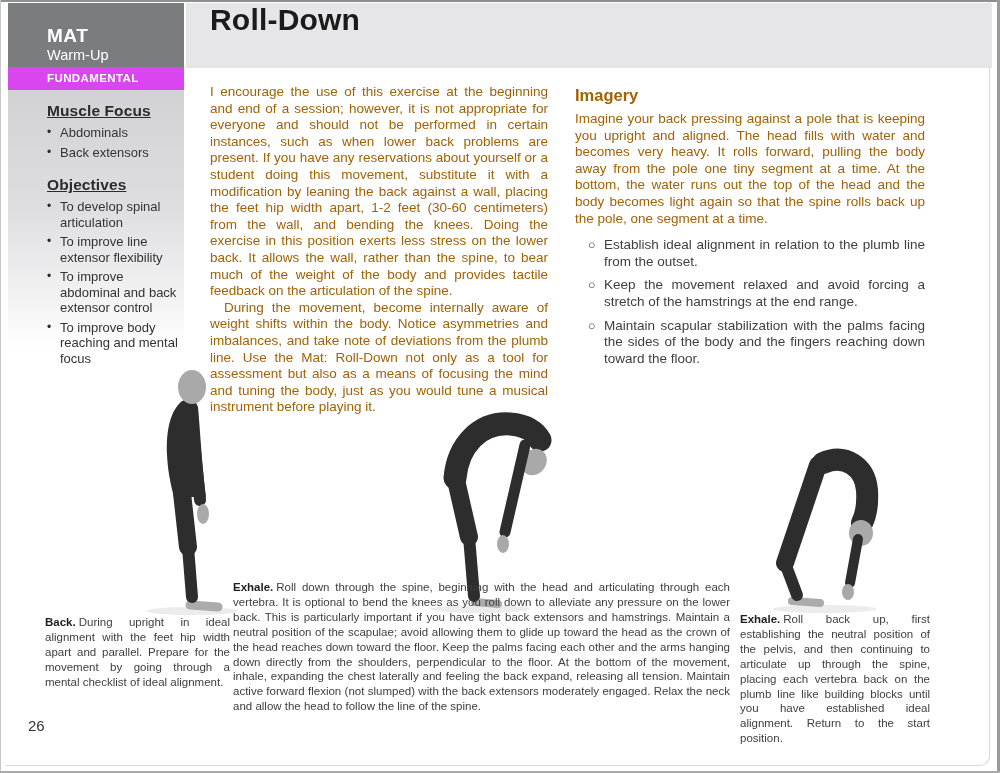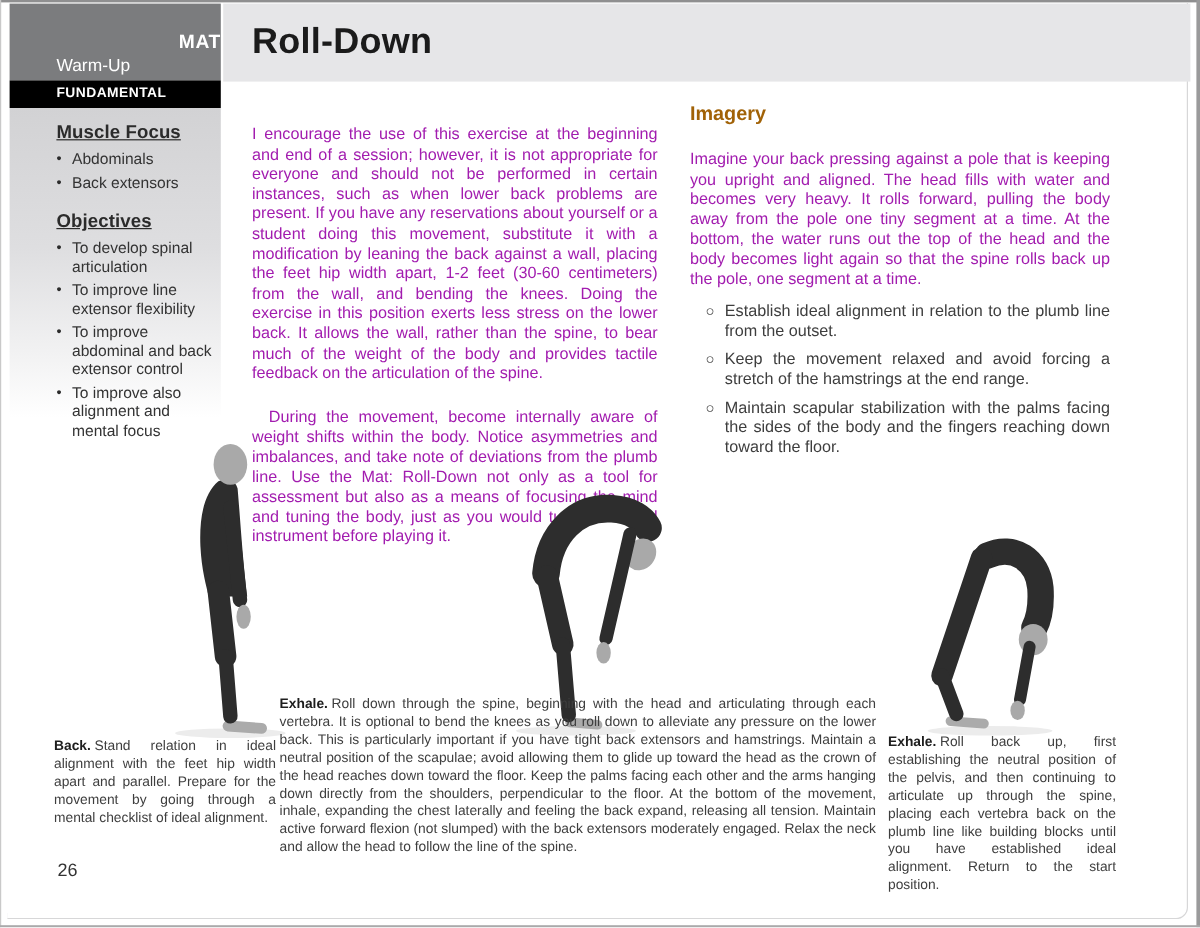--- a/index.html
+++ b/index.html
@@ -19,49 +19,49 @@
     border-right:1px solid #d7d7d8; border-bottom:1px solid #d7d7d8;
     border-bottom-right-radius:10px; pointer-events:none;
   }
 
   
   .sidebar-box {
     position:absolute; left:8px; top:3px; width:176px; height:64px;
     background:#7b7c7e; display:flex; flex-direction:column; justify-content:flex-end;
     padding:0 0 3px 39px; color:#fff;
   }
-  .sidebar-box .cat   { font-size:16px; font-weight:bold; letter-spacing:.5px; line-height:22px;text-align:right; }
+  .sidebar-box .cat   { font-size:19px; font-weight:bold; letter-spacing:.5px; line-height:22px; }
   .sidebar-box .sub   { font-size:14.5px; line-height:17px; }
   .level-bar {
     position:absolute; left:8px; top:67px; width:176px; height:23px;
-    background:#000000; color:#fff; font-size:11.5px; font-weight:bold;
+    background:#d946ef; color:#fff; font-size:11.5px; font-weight:bold;
     letter-spacing:.4px; line-height:23px; padding-left:39px;
   }
   .title-band {
     position:absolute; left:186px; top:3px; width:806px; height:65px;
-    background:#e6e6e8; display:flex; align-items:center; padding:0 0 2px 24px;
+    background:#e6e6e8; display:flex; align-items:flex-start; padding:0 0 2px 24px;
   }
   .title-band h1 { font-size:30px; font-weight:600; color:#1b1b1b; letter-spacing:.2px; }
 
   
   .side-panel {
     position:absolute; left:8px; top:90px; width:176px; height:258px;
     background:linear-gradient(180deg,#d2d2d4 0%,#dedee0 45%,#f2f2f3 80%,#ffffff 100%);
     padding:12px 6px 0 39px; color:#333;
   }
   .side-panel h3 { font-size:15.5px; font-weight:bold; color:#2b2b2b; margin-bottom:5px; letter-spacing:.1px;text-decoration:underline; }
   .side-panel .gap { height:12px; }
   .side-list { list-style:none; }
   .side-list li { display:flex; margin-bottom:4px; font-size:13px; line-height:15.5px; }
   .side-list .mk { width:13px; flex:0 0 13px; font-size:12px; color:#2b2b2b; }
 
   
   .col-left  { position:absolute; left:210px; top:84px;  width:338px; }
   .col-right { position:absolute; left:575px; top:86px;  width:350px; }
-  .bodytxt { font-size:13.5px; line-height:16.6px; text-align:justify; color:#a21caf;margin-top:20px; }
+  .bodytxt { font-size:13.5px; line-height:16.6px; text-align:justify; color:#a16207; }
   .indent { text-indent:14px; }
   .col-right h2 { font-size:16.5px; font-weight:bold; color:#a16207; margin-bottom:6px; }
   .img-list { list-style:none; margin-top:10px; }
   .img-list li { display:flex; margin-bottom:7px; }
   .img-list .mk { width:16px; flex:0 0 16px; padding-left:13px; box-sizing:content-box; font-size:12.5px; color:#3e3e3e; line-height:16.6px; }
   .img-list .tx { flex:1; font-size:13.5px; line-height:16.6px; text-align:justify; }
 
   
   .fig { position:absolute; }
   .skin { fill:#a9a9a9; }
@@ -70,21 +70,21 @@
   .foot { stroke:#ababab; fill:none; stroke-linecap:round; }
   .shadow { fill:#ececec; }
 
   
   .cap { position:absolute; font-size:11.5px; line-height:14.9px; text-align:justify; color:#3e3e3e; }
   .cap b { color:#1d1d1d; margin-right:3px; }
   .cap-1 { left:45px;  top:615px; width:185px; }
   .cap-2 { left:233px; top:580px; width:497px; }
   .cap-3 { left:740px; top:612px; width:190px; }
 
-  .page-num { position:absolute; left:48px; top:717px; font-size:15px; color:#333; }
+  .page-num { position:absolute; left:28px; top:717px; font-size:15px; color:#333; }
 </style>
 </head>
 <body>
 
 <div class="page">
   <div class="edge-top"></div>
   <div class="edge-right"></div>
   <div class="edge-left"></div>
   <div class="edge-bottom"></div>
   <div class="inner-frame"></div>
@@ -120,21 +120,21 @@
       <li>
         <span class="mk">•</span>
         <span>To improve line extensor flexibility</span>
       </li>
       <li>
         <span class="mk">•</span>
         <span>To improve abdominal and back extensor control</span>
       </li>
       <li>
         <span class="mk">•</span>
-        <span>To improve also alignment and mental focus</span>
+        <span>To improve body reaching and mental focus</span>
       </li>
     </ul>
   </div>
 
   <div class="col-left">
     <p class="bodytxt">I encourage the use of this exercise at the beginning and end of a session; however, it is not appropriate for everyone and should not be performed in certain instances, such as when lower back problems are present. If you have any reservations about yourself or a student doing this movement, substitute it with a modification by leaning the back against a wall, placing the feet hip width apart, 1-2 feet (30-60 centimeters) from the wall, and bending the knees. Doing the exercise in this position exerts less stress on the lower back. It allows the wall, rather than the spine, to bear much of the weight of the body and provides tactile feedback on the articulation of the spine.</p>
     <p class="bodytxt indent">During the movement, become internally aware of weight shifts within the body. Notice asymmetries and imbalances, and take note of deviations from the plumb line. Use the Mat: Roll-Down not only as a tool for assessment but also as a means of focusing the mind and tuning the body, just as you would tune a musical instrument before playing it.</p>
   </div>
 
   <div class="col-right">
@@ -189,21 +189,21 @@
       <path class="cloth" d="M83 18 C105 8 125 22 127 45 C128 60 126 70 122 78" stroke-width="22"></path>
       <ellipse class="skin" cx="121" cy="88" rx="12" ry="13"></ellipse>
       <line class="cloth" x1="118" y1="94" x2="110" y2="138" stroke-width="10"></line>
       <ellipse class="skin" cx="108" cy="147" rx="6" ry="8"></ellipse>
       <line class="cloth" x1="78" y1="20" x2="45" y2="118" stroke-width="18"></line>
       <line class="cloth" x1="45" y1="118" x2="57" y2="150" stroke-width="12"></line>
     </svg>
   </div>
 
   <p class="cap cap-1">
-    <b>Back.</b><span>Stand relation in ideal alignment with the feet hip width apart and parallel. Prepare for the movement by going through a mental checklist of ideal alignment.</span>
+    <b>Back.</b><span>During upright in ideal alignment with the feet hip width apart and parallel. Prepare for the movement by going through a mental checklist of ideal alignment.</span>
   </p>
   <p class="cap cap-2">
     <b>Exhale.</b><span>Roll down through the spine, beginning with the head and articulating through each vertebra. It is optional to bend the knees as you roll down to alleviate any pressure on the lower back. This is particularly important if you have tight back extensors and hamstrings. Maintain a neutral position of the scapulae; avoid allowing them to glide up toward the head as the crown of the head reaches down toward the floor. Keep the palms facing each other and the arms hanging down directly from the shoulders, perpendicular to the floor. At the bottom of the movement, inhale, expanding the chest laterally and feeling the back expand, releasing all tension. Maintain active forward flexion (not slumped) with the back extensors moderately engaged. Relax the neck and allow the head to follow the line of the spine.</span>
   </p>
   <p class="cap cap-3">
     <b>Exhale.</b><span>Roll back up, first establishing the neutral position of the pelvis, and then continuing to articulate up through the spine, placing each vertebra back on the plumb line like building blocks until you have established ideal alignment. Return to the start position.</span>
   </p>
 
   <div class="page-num">26</div>
 </div>

